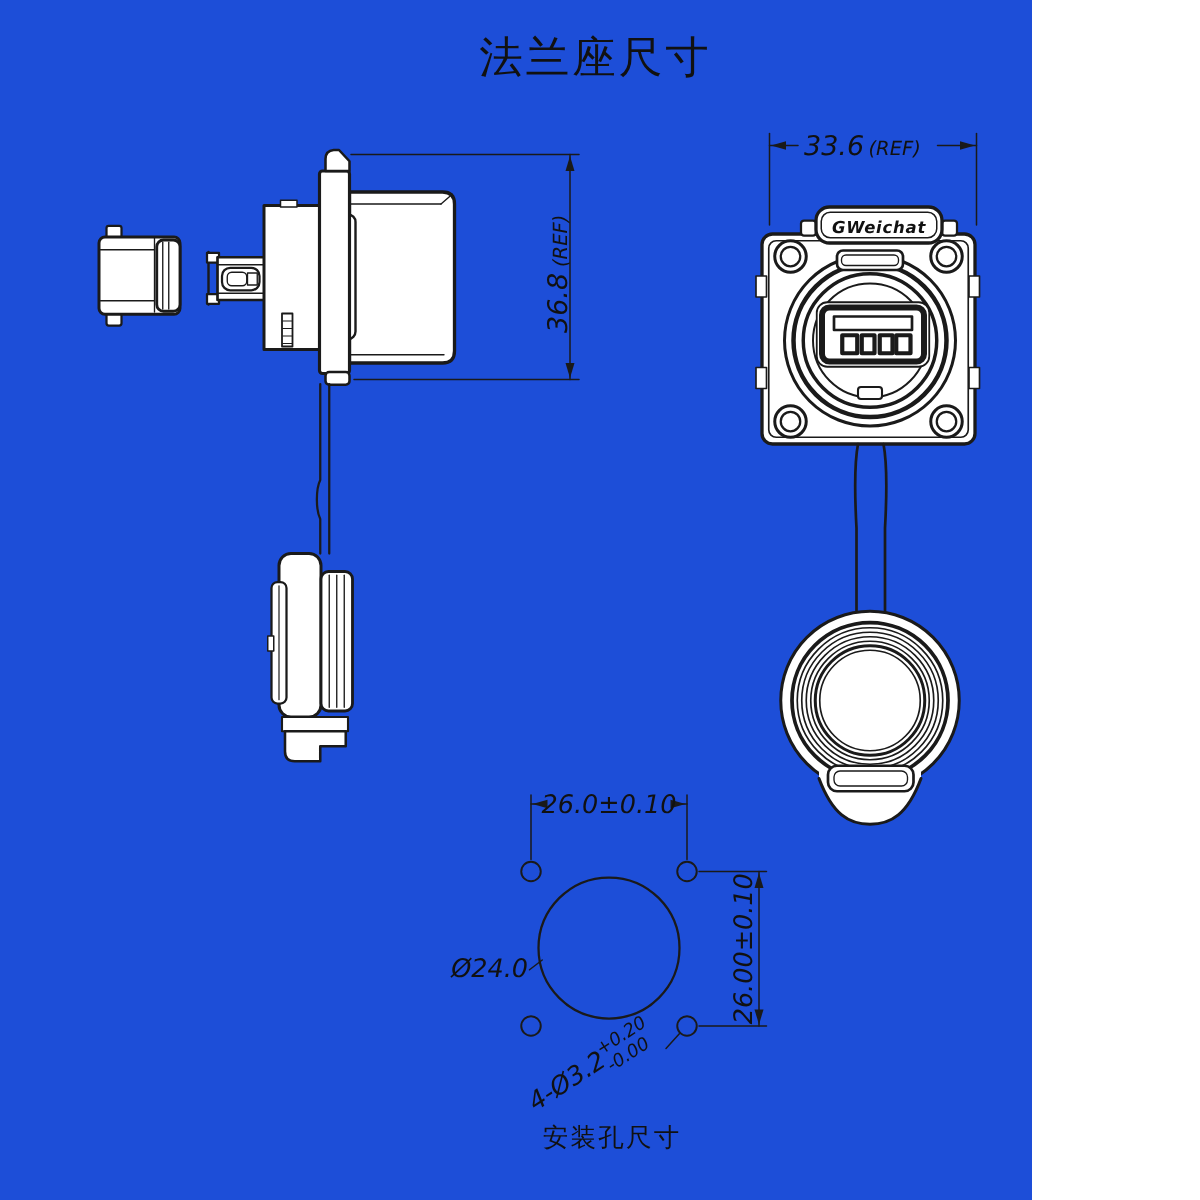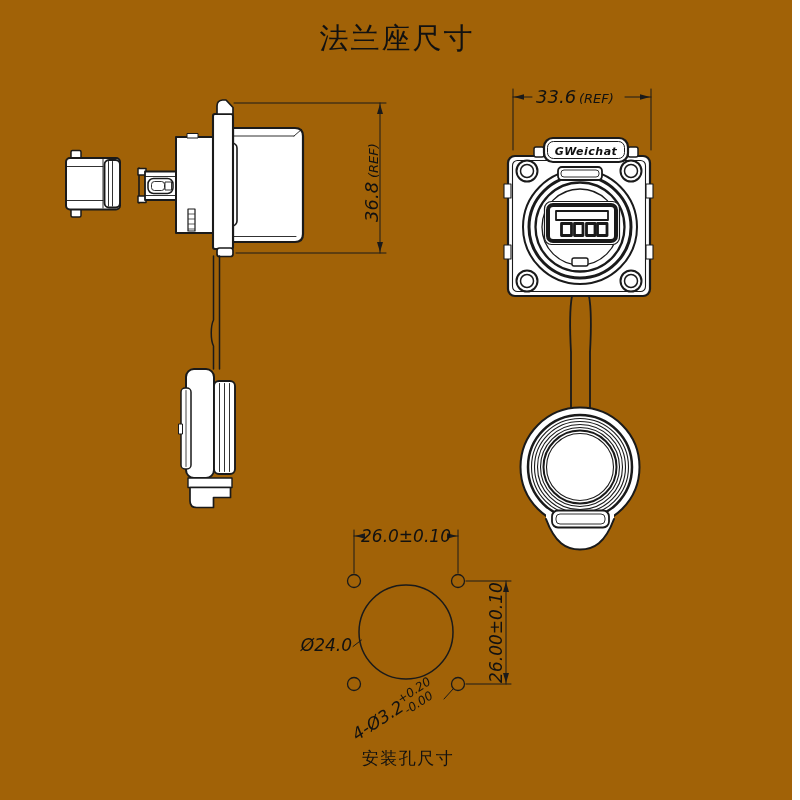--- a/index.html
+++ b/index.html
@@ -1,16 +1,16 @@
 <!DOCTYPE html>
 <html><head>
 <meta charset="utf-8">
 <style>
   html,body{margin:0;padding:0;background:#fff;}
-  .page{width:792px;height:800px;background:#a16207;position:relative;overflow:hidden;
+  .page{width:688px;height:800px;background:#1d4ed8;position:relative;overflow:hidden;
         font-family:"DejaVu Sans",sans-serif;}
   svg{display:block;}
   
   .ln{stroke:#1a1a1a;fill:none;stroke-linecap:round;stroke-linejoin:round;}
   .fw{stroke:#1a1a1a;fill:#ffffff;stroke-linejoin:round;}
   .thin{stroke-width:1;}
   .arrow{fill:#1a1a1a;stroke:none;}
   
   text{fill:#111;font-family:"DejaVu Sans",sans-serif;}
   .title-txt{font-size:29px;letter-spacing:2px;}

